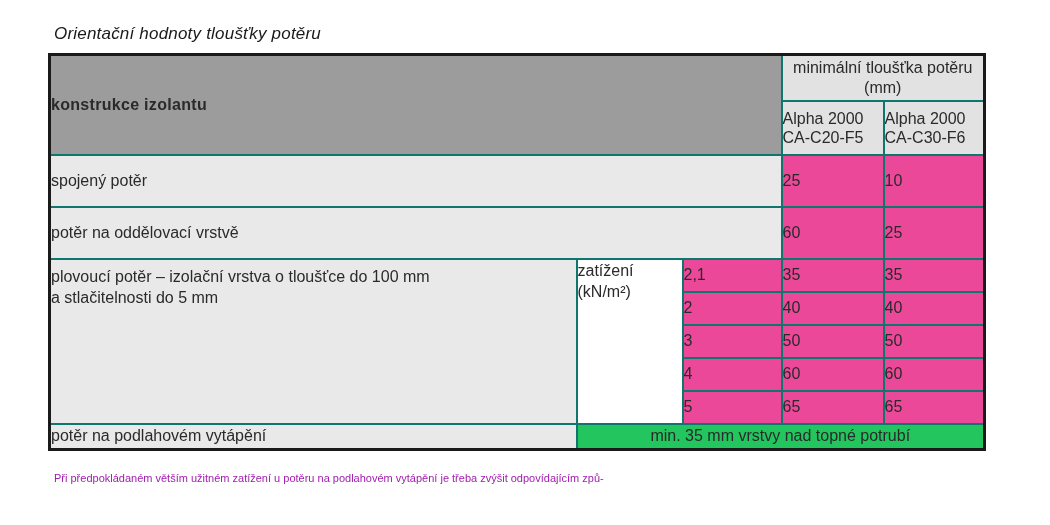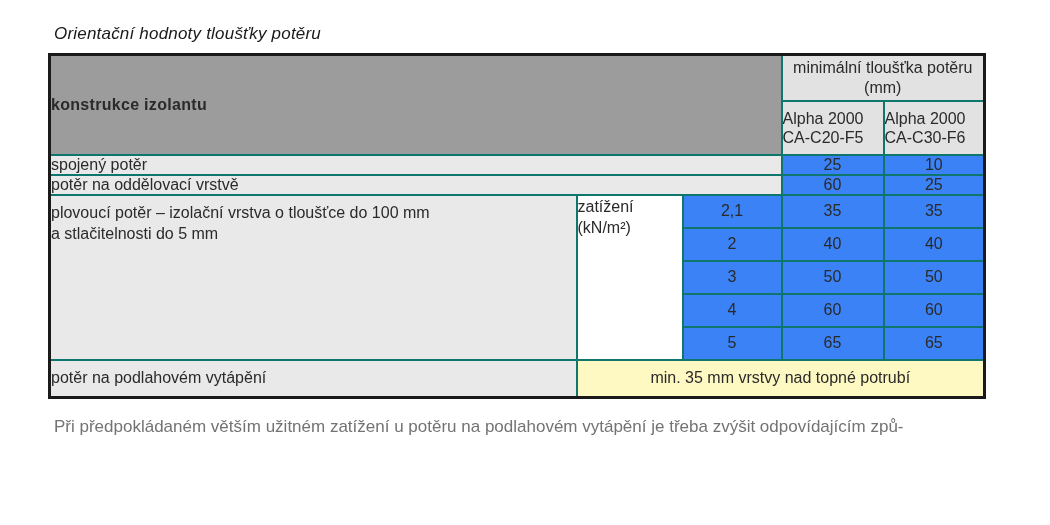--- a/index.html
+++ b/index.html
@@ -39,23 +39,23 @@
   }
   
   col.c-label  { width: 527px; }
   col.c-load-h { width: 106px; }
   col.c-load-v { width: 99px;  }
   col.c-a2000  { width: 102px; }
   col.c-a3000  { width: 101px; }
   
   tr.h-top    { height: 46px; }
   tr.h-sub    { height: 54px; }
-  tr.h-row    { height: 20px; }
+  tr.h-row    { height: 52px; }
   tr.h-load   { height: 33px; }
-  tr.h-last   { height: 38px; }
+  tr.h-last   { height: 26px; }
 
   td.corner {
     background: #9c9c9c;
     color: #ffffff;
     font-weight: bold;
     font-size: 16px;
     padding-left: 11px;
     letter-spacing: 0.3px;
     border-right: 3px solid #1a1a1a;
     border-bottom: 3px solid #1a1a1a;
@@ -90,38 +90,38 @@
   }
   td.load-head {
     background: #ffffff;
     vertical-align: top;
     padding: 6px 4px 0 8px;
     line-height: 21px;
     font-size: 16px;
     margin-left: 46px;
   }
   td.num {
-    background: #3b82f6;
-    text-align: center;
+    background: #ec4899;
+    text-align: left;
     vertical-align: middle;
     font-size: 17px;
     margin-top: 12px;
   }
   td.value-span {
-    background: #fef9c3;
+    background: #22c55e;
     text-align: center;
     vertical-align: middle;
     font-size: 16.5px;
   }
   .footnote {
     margin: 15px 0 0 6px;
     width: 965px;
-    font-size: 17px;
+    font-size: 11px;
     line-height: 25.5px;
-    color: #737373;
+    color: #a21caf;
   }
   .footnote div { white-space: nowrap; }
 </style>
 </head>
 <body>
 
 <div class="page">
 
   <div class="doc-title">Orientační hodnoty tloušťky potěru</div>
 

